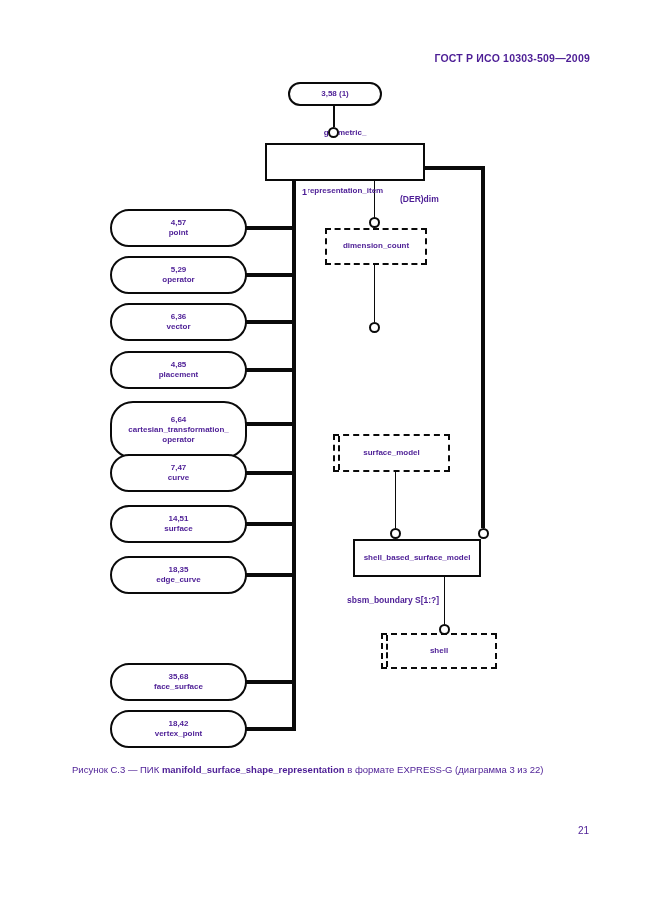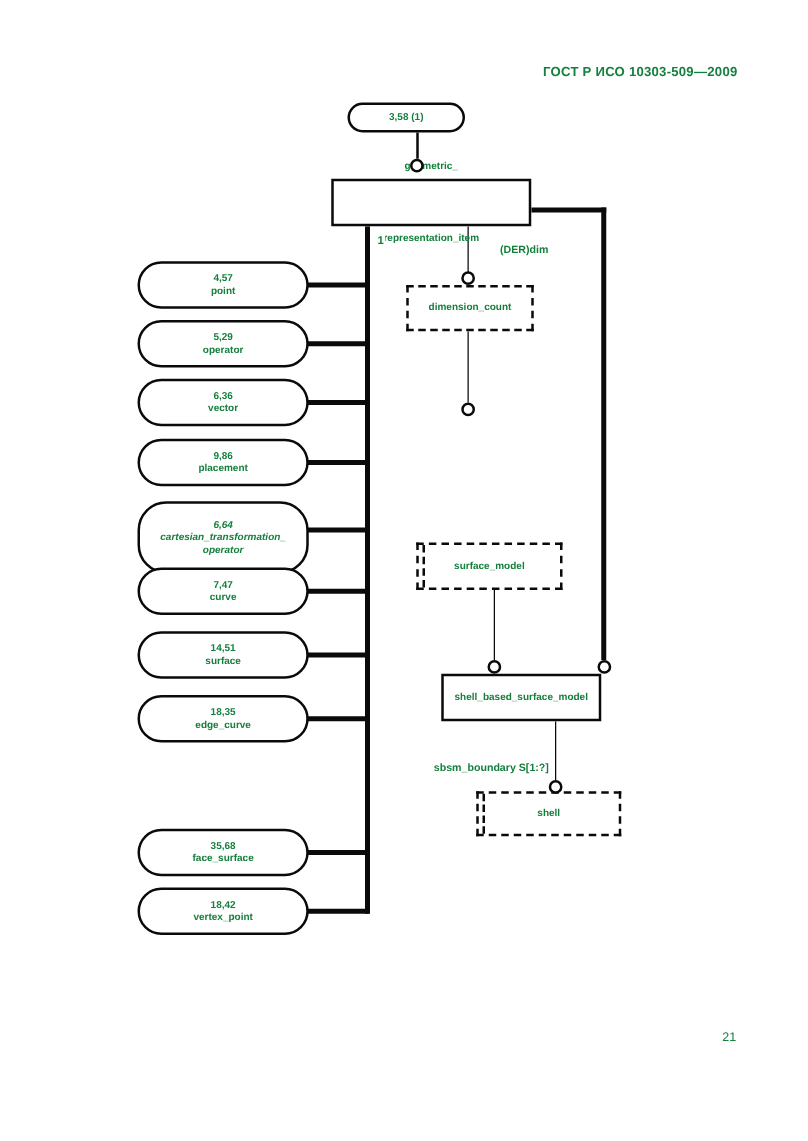--- a/index.html
+++ b/index.html
@@ -1,19 +1,19 @@
 <!DOCTYPE html>
 <html><head>
 <meta charset="utf-8">
 <style>
   * { margin:0; padding:0; box-sizing:border-box; }
   html,body { background:#fff; }
   .page {
     position:relative; width:646px; height:913px; background:#ffffff;
-    font-family:"Liberation Sans", sans-serif; color:#15803d; overflow:hidden;
+    font-family:"Liberation Sans", sans-serif; color:#4c1d95; overflow:hidden;
   }
   .hdr {
     position:absolute; top:52px; right:56px;
     font-size:10.5px; font-weight:bold; letter-spacing:.2px;
   }
   
   .oval {
     position:absolute; width:137px; height:38px; left:110px;
     border:2px solid #0a0a0a; border-radius:23px; background:#fff;
     display:flex; flex-direction:column; align-items:center; justify-content:center;
@@ -39,21 +39,21 @@
 </style>
 </head>
 <body>
 
 <div class="page">
 
   <div class="hdr">ГОСТ Р ИСО 10303-509—2009</div>
 
   <div>
 
-    <div class="oval" style="left:278px;top:82px;width:94px;height:24px;border-radius:12px;">
+    <div class="oval" style="left:288px;top:82px;width:94px;height:24px;border-radius:12px;">
       <span class="ref">3,58 (1)</span>
     </div>
     <div class="ln" style="left:333px;top:106px;width:2px;height:21px;"></div>
     <div class="circ" style="left:328px;top:127px;"></div>
 
     <div class="box" style="left:265px;top:143px;width:160px;height:38px;">
       <div>geometric_</div>
       <div>representation_item</div>
     </div>
 
@@ -78,21 +78,21 @@
     </div>
     <div class="ln" style="left:395px;top:472px;width:1px;height:56px;"></div>
     <div class="circ" style="left:390px;top:528px;"></div>
     <div class="circ" style="left:478px;top:528px;"></div>
 
     <div class="box" style="left:353px;top:539px;width:128px;height:38px;">
       <div>shell_based_surface_model</div>
     </div>
 
     <div class="ln" style="left:444px;top:577px;width:1px;height:47px;"></div>
-    <div class="lbl" style="left:346px;top:595px;font-weight:bold;margin-top:14px;">sbsm_boundary S[1:?]</div>
+    <div class="lbl" style="left:346px;top:595px;font-weight:bold;">sbsm_boundary S[1:?]</div>
     <div class="circ" style="left:439px;top:624px;"></div>
     <div class="box dashed" style="left:381px;top:633px;width:116px;height:36px;">
       <div class="dbl"></div>
       <div>shell</div>
     </div>
 
     <div class="ln" style="left:245px;top:226px;width:50px;height:4px;"></div>
     <div class="oval" style="top:209px;">
       <span>4,57</span>
       <span class="nm">point</span>
@@ -105,26 +105,26 @@
     </div>
 
     <div class="ln" style="left:245px;top:320px;width:50px;height:4px;"></div>
     <div class="oval" style="top:303px;">
       <span>6,36</span>
       <span class="nm">vector</span>
     </div>
 
     <div class="ln" style="left:245px;top:368px;width:50px;height:4px;"></div>
     <div class="oval" style="top:351px;">
-      <span>9,86</span>
+      <span>4,85</span>
       <span class="nm">placement</span>
     </div>
 
     <div class="ln" style="left:245px;top:422px;width:50px;height:4px;"></div>
-    <div class="oval" style="top:401px;height:58px;font-style:italic;">
+    <div class="oval" style="top:401px;height:58px;">
       <span>6,64</span>
       <span class="nm">cartesian_transformation_
 operator</span>
     </div>
 
     <div class="ln" style="left:245px;top:471px;width:50px;height:4px;"></div>
     <div class="oval" style="top:454px;">
       <span>7,47</span>
       <span class="nm">curve</span>
     </div>
@@ -148,16 +148,17 @@
     </div>
 
     <div class="ln" style="left:245px;top:727px;width:50px;height:4px;"></div>
     <div class="oval" style="top:710px;">
       <span>18,42</span>
       <span class="nm">vertex_point</span>
     </div>
 
   </div>
 
+  <div class="caption"><span>Рисунок С.3 — ПИК </span><b>manifold_surface_shape_representation</b><span> в формате EXPRESS-G (диаграмма 3 из 22)</span></div>
 
   <div class="pageno">21</div>
 
 </div>
 
 </body></html>

